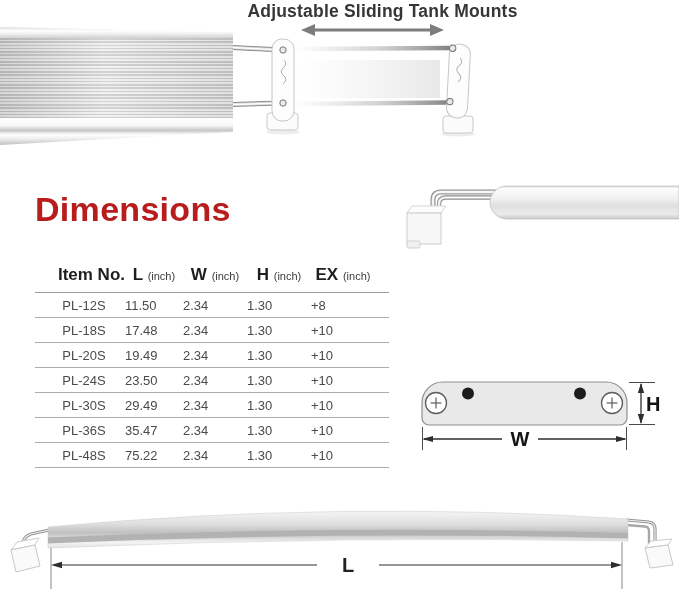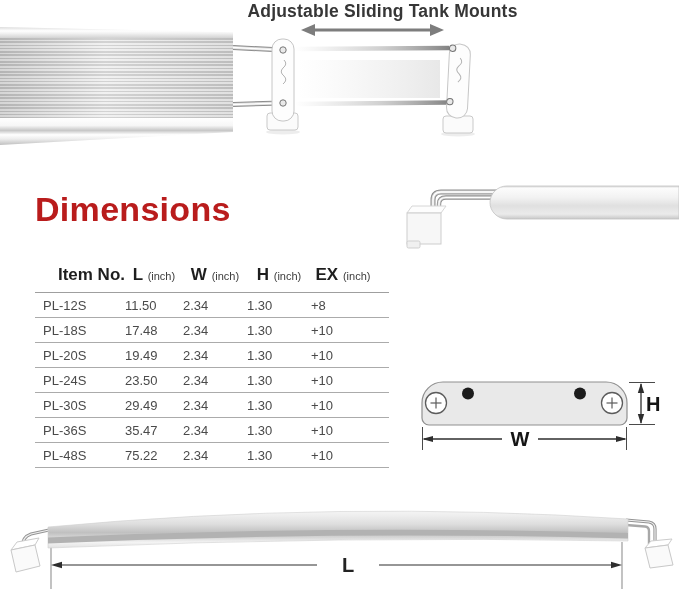--- a/index.html
+++ b/index.html
@@ -27,21 +27,21 @@
 
   
   .dim-table{position:absolute;left:35px;top:252px;width:354px;
              border-collapse:collapse;table-layout:fixed;}
   .dim-table th{padding:13px 0 7px 0;font-size:17px;font-weight:700;color:#1e1e1e;
                 vertical-align:bottom;text-align:center;border-bottom:1px solid #9f9f9f;}
   .dim-table th.c-item{text-align:right;}
   .dim-table th .unit{font-size:11px;font-weight:400;color:#3c3c3c;}
   .dim-table td{height:24px;font-size:13px;color:#4a4a4a;
                 border-bottom:1px solid #ababab;padding:0;}
-  .dim-table td.c-item{text-align:left;padding-left:8px;}
+  .dim-table td.c-item{text-align:center;padding-left:8px;}
   .dim-table .c-ex{padding-right:14px;margin-left:48px;}
 
   svg text{font-family:"Liberation Sans",sans-serif;}
   .dim-label{font-size:20px;font-weight:700;fill:#151515;}
   .len-label{font-size:20px;font-weight:600;fill:#222;}
 </style>
 </head>
 <body>
 
 <div class="canvas">

